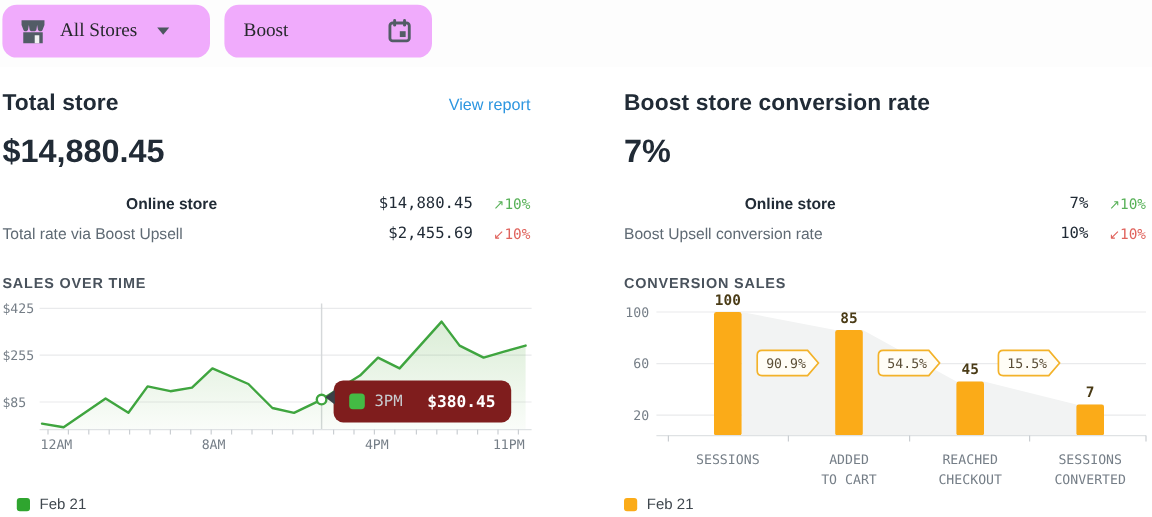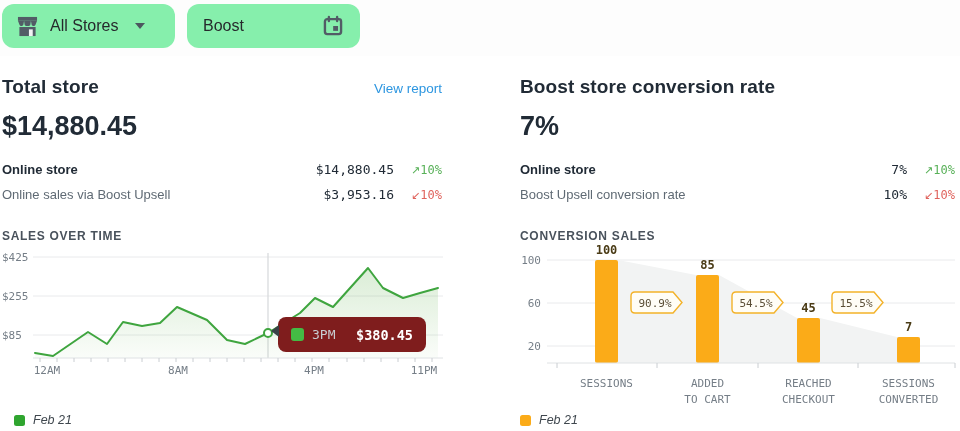--- a/index.html
+++ b/index.html
@@ -1,42 +1,42 @@
 <!DOCTYPE html>
 <html><head>
 <meta charset="utf-8">
 <style>
   * { margin:0; padding:0; box-sizing:border-box; }
   html,body { width:960px; height:431px; background:#ffffff; overflow:hidden;
               font-family:"Liberation Sans", sans-serif; position:relative; }
 
   
   .topbar { position:absolute; left:0; top:0; width:960px; height:56px; background:#fdfdfd; }
-  .tb-btn { position:absolute; top:4px; height:44px; background:#86efac; border:none;
+  .tb-btn { position:absolute; top:4px; height:44px; background:#f0abfc; border:none;
             border-radius:12px; display:flex; align-items:center; cursor:pointer;
-            font-family:Liberation Sans, sans-serif; }
+            font-family:Liberation Serif, serif; }
   .tb-stores { left:2px; width:173px; padding:0 14px; gap:11px; }
   .tb-date   { left:187px; width:173px; padding:0 16px; justify-content:space-between; }
   .tb-label { font-size:16px; color:#26292c; }
   .caret { width:0; height:0; border-left:5px solid transparent; border-right:5px solid transparent;
            border-top:6px solid #4c565f; margin-left:6px; }
   .tb-icon svg { display:block; }
 
   
   .panel { position:absolute; top:70px; }
   .panel-left  { left:2px;  width:440px; }
   .panel-right { left:520px; width:435px; }
   .panel-head { display:flex; justify-content:space-between; align-items:baseline; margin-top:6px; }
   .h1 { font-size:19px; font-weight:700; color:#212b36; letter-spacing:0.1px; }
   .view-link { font-size:13.5px; color:#2d96e0; text-decoration:none; cursor:pointer; }
   .amount { margin-top:13px; font-size:27px; font-weight:700; color:#212b36; }
   .rows { margin-top:15px; }
   .metric-row { display:flex; align-items:center; height:25px; }
   .m-label { flex:1; font-size:13px; color:#5f6a74; }
-  .m-label.strong { color:#212b36; font-weight:700; }
+  .m-label.strong { color:#212b36; font-weight:700;text-align:center; }
   .m-value { font-family:"DejaVu Sans Mono", monospace; font-size:13px; color:#212b36;
              text-align:right; min-width:110px; }
   .m-pct { min-width:44px; margin-left:4px; text-align:right;
            font-family:"DejaVu Sans Mono", monospace; font-size:12px; }
   .m-pct .tr { font-family:"DejaVu Sans", sans-serif; font-size:11px; }
   .pct-up   { color:#58b158; }
   .pct-down { color:#e0635d; }
   .section-title { margin-top:22px; font-size:12px; font-weight:700; letter-spacing:0.7px;
                    color:#49525c; }
 
@@ -60,21 +60,21 @@
   .tt-value { margin-left:auto; font-family:"DejaVu Sans Mono", monospace; font-size:13.5px;
               font-weight:700; color:#ffffff; }
 
   
   .legend { position:absolute; top:413px; display:flex; align-items:center; gap:8px; }
   .legend-left  { left:14px; }
   .legend-right { left:520px; }
   .lg-swatch { width:11px; height:11px; border-radius:2.5px; }
   .lg-green  { background:#2fa52f; }
   .lg-orange { background:#fbab18; }
-  .lg-text { font-size:12.5px; color:#3f474e;font-style:italic; }
+  .lg-text { font-size:12.5px; color:#3f474e; }
 </style>
 </head>
 <body>
 
 <div class="topbar">
   <button class="tb-btn tb-stores">
     <span class="tb-icon">
       <svg width="23" height="21" viewBox="0 0 24 22">
         <path d="M2 1h20v4H2z" fill="#525c66"></path>
         <path d="M2 5l1.6 4.2c.3.9 1.1 1.4 2 1.4 1 0 1.9-.6 2.1-1.6L8.4 5H2zm6.4 0l.6 4c.2 1 1 1.6 2 1.6h2c1 0 1.8-.6 2-1.6l.6-4H8.4zm7.2 0l.7 4c.2 1 1.1 1.6 2.1 1.6.9 0 1.7-.5 2-1.4L22 5h-6.4z" fill="#525c66"></path>
@@ -105,22 +105,22 @@
     <a class="view-link">View report</a>
   </div>
   <div class="amount">$14,880.45</div>
   <div class="rows">
     <div class="metric-row">
       <span class="m-label strong">Online store</span>
       <span class="m-value">$14,880.45</span>
       <span class="m-pct pct-up"><span class="tr">↗</span><span>10%</span></span>
     </div>
     <div class="metric-row">
-      <span class="m-label">Online sales via Boost Upsell</span>
-      <span class="m-value">$3,953.16</span>
+      <span class="m-label">Total rate via Boost Upsell</span>
+      <span class="m-value">$2,455.69</span>
       <span class="m-pct pct-down"><span class="tr">↙</span><span>10%</span></span>
     </div>
   </div>
   <div class="section-title">SALES OVER TIME</div>
 </section>
 
 <svg id="sales-chart" class="chart-svg" width="450" height="130" viewBox="0 0 450 130">
   <defs>
     <linearGradient id="gfill" x1="0" y1="0" x2="0" y2="1">
       <stop offset="0" stop-color="#5aae46" stop-opacity="0.22"></stop>

